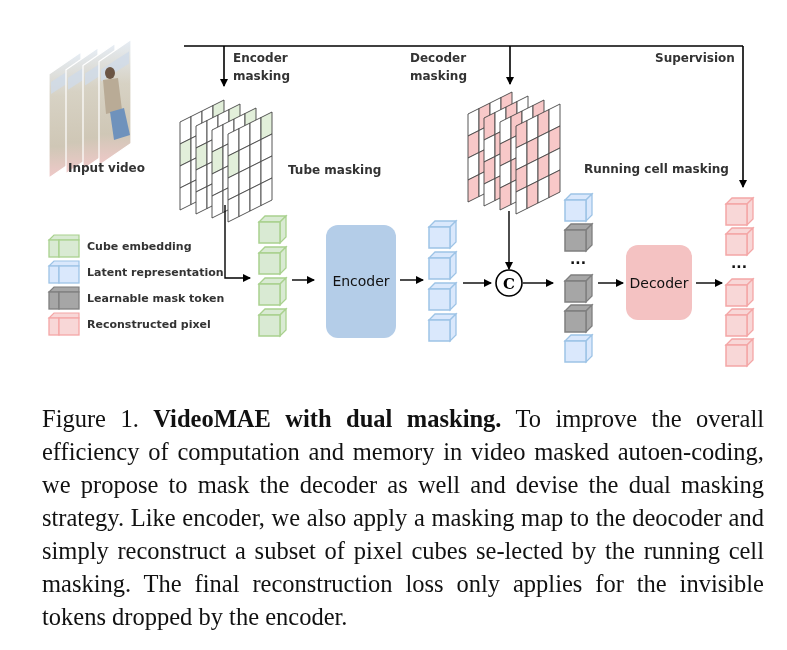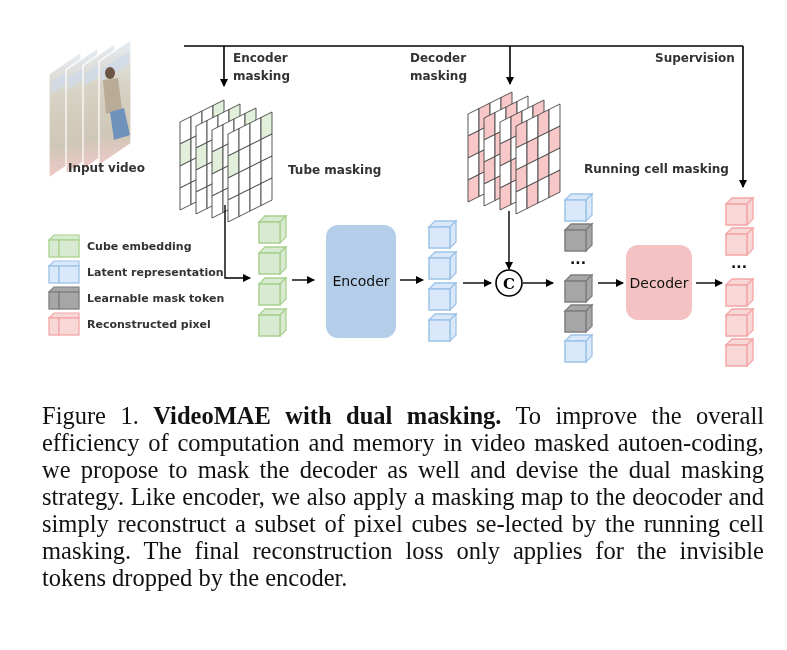--- a/index.html
+++ b/index.html
@@ -4,21 +4,21 @@
 <style>
   html, body { margin: 0; padding: 0; background: #ffffff; }
   body { width: 787px; height: 650px; position: relative; overflow: hidden; }
   #figure { position: absolute; left: 0; top: 0; width: 787px; height: 390px; }
   .lbl { font-family: "DejaVu Sans", sans-serif; font-weight: bold; font-size: 12px; fill: #333333; }
   .leg { font-family: "DejaVu Sans", sans-serif; font-weight: bold; font-size: 11px; fill: #333333; }
   .block { font-family: "DejaVu Sans", sans-serif; font-size: 14px; fill: #111111; }
   .dots { font-family: "DejaVu Sans", sans-serif; font-weight: bold; font-size: 14px; fill: #111111; }
   #caption {
     position: absolute; left: 42px; top: 402px; width: 722px;
-    font-family: "Liberation Serif", serif; font-size: 24.5px; line-height: 27px;
+    font-family: "Liberation Serif", serif; font-size: 24.5px; line-height: 33px;
     color: #111111; text-align: justify; text-align-last: left;
   }
   #caption .cap-head { font-weight: normal; }
   #caption .cap-title { font-weight: bold; }
 </style>
 </head>
 <body>
 
 <svg id="figure" viewBox="0 0 787 390" xmlns="http://www.w3.org/2000/svg">
   <defs>

